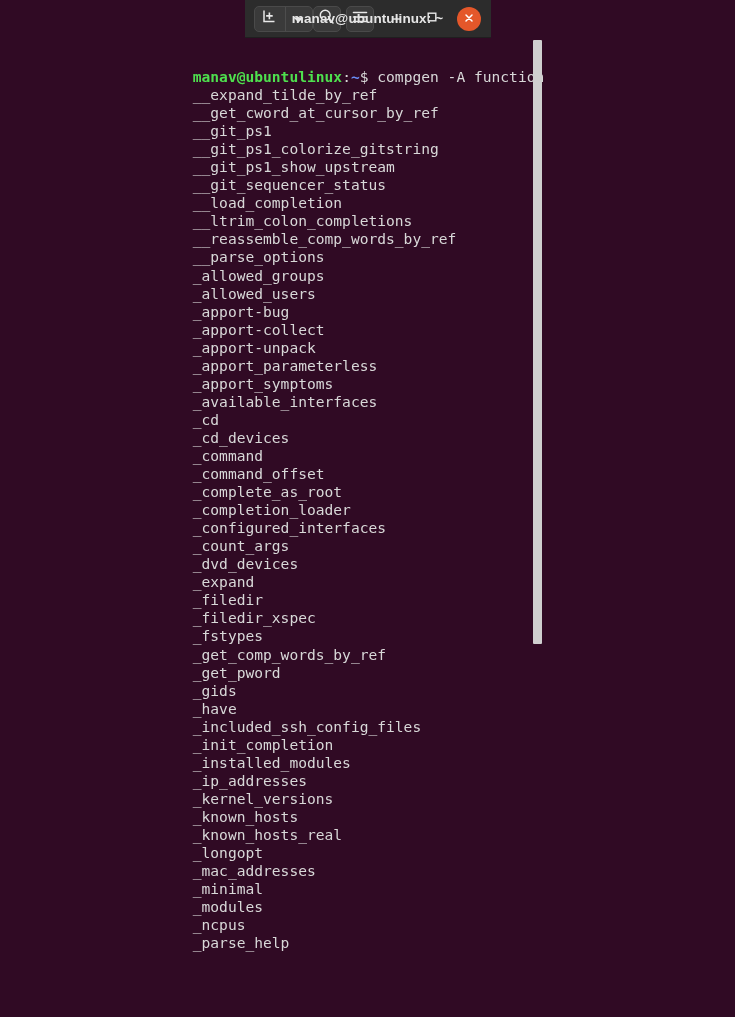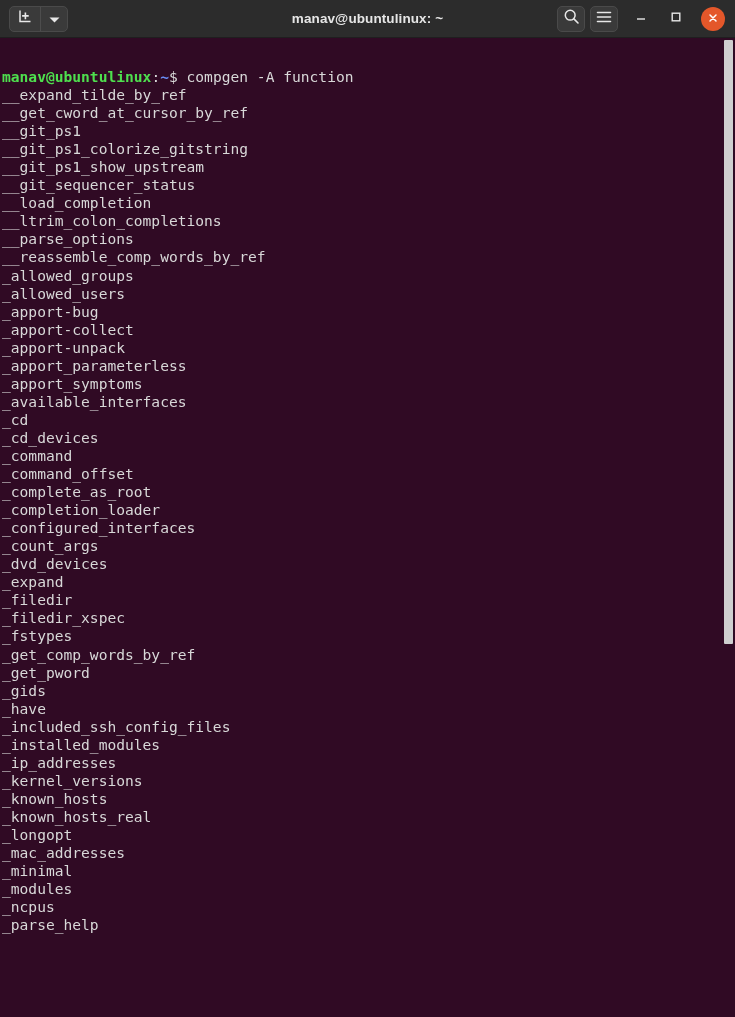--- a/index.html
+++ b/index.html
@@ -14,20 +14,21 @@
     font-family: "DejaVu Sans Mono", monospace;
   }
 
   .window {
     width: 735px;
     height: 1017px;
     position: relative;
     background: #300a24;
     display: flex;
     flex-direction: column;
+    align-items: center;
   }
 
   
   .titlebar {
     height: 38px;
     min-height: 38px;
     background: #2c2c2c;
     display: flex;
     align-items: center;
     position: relative;
@@ -238,22 +239,22 @@
 
       <div id="output-container">
           <div class="line">__expand_tilde_by_ref</div>
           <div class="line">__get_cword_at_cursor_by_ref</div>
           <div class="line">__git_ps1</div>
           <div class="line">__git_ps1_colorize_gitstring</div>
           <div class="line">__git_ps1_show_upstream</div>
           <div class="line">__git_sequencer_status</div>
           <div class="line">__load_completion</div>
           <div class="line">__ltrim_colon_completions</div>
+          <div class="line">__reassemble_comp_words_by_ref</div>
           <div class="line">__parse_options</div>
-          <div class="line">__reassemble_comp_words_by_ref</div>
           <div class="line">_allowed_groups</div>
           <div class="line">_allowed_users</div>
           <div class="line">_apport-bug</div>
           <div class="line">_apport-collect</div>
           <div class="line">_apport-unpack</div>
           <div class="line">_apport_parameterless</div>
           <div class="line">_apport_symptoms</div>
           <div class="line">_available_interfaces</div>
           <div class="line">_cd</div>
           <div class="line">_cd_devices</div>
@@ -266,20 +267,21 @@
           <div class="line">_dvd_devices</div>
           <div class="line">_expand</div>
           <div class="line">_filedir</div>
           <div class="line">_filedir_xspec</div>
           <div class="line">_fstypes</div>
           <div class="line">_get_comp_words_by_ref</div>
           <div class="line">_get_pword</div>
           <div class="line">_gids</div>
           <div class="line">_have</div>
           <div class="line">_included_ssh_config_files</div>
+          <div class="line">_init_completion</div>
           <div class="line">_installed_modules</div>
           <div class="line">_ip_addresses</div>
           <div class="line">_kernel_versions</div>
           <div class="line">_known_hosts</div>
           <div class="line">_known_hosts_real</div>
           <div class="line">_longopt</div>
           <div class="line">_mac_addresses</div>
           <div class="line">_minimal</div>
           <div class="line">_modules</div>
           <div class="line">_ncpus</div>

